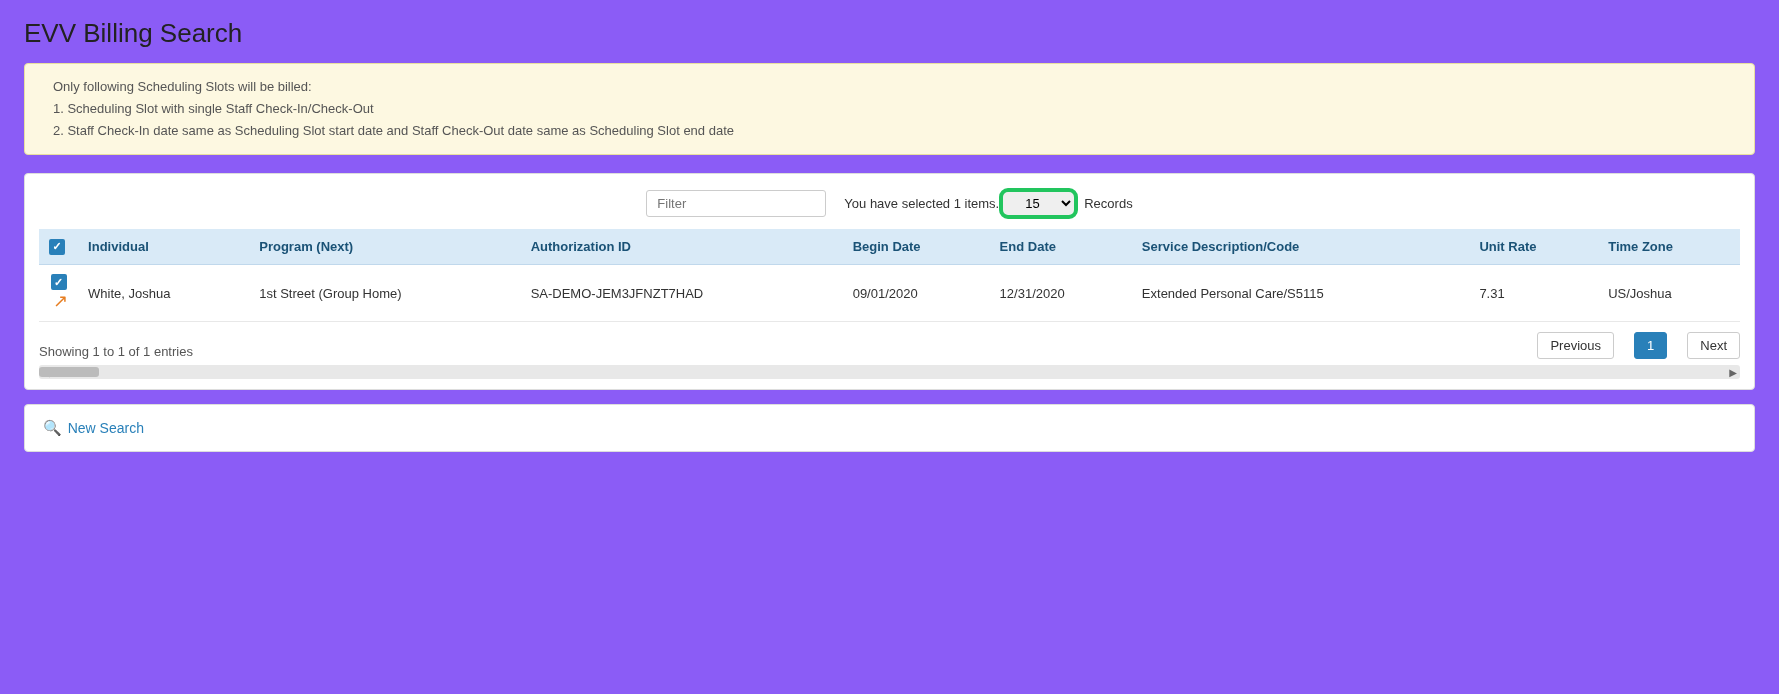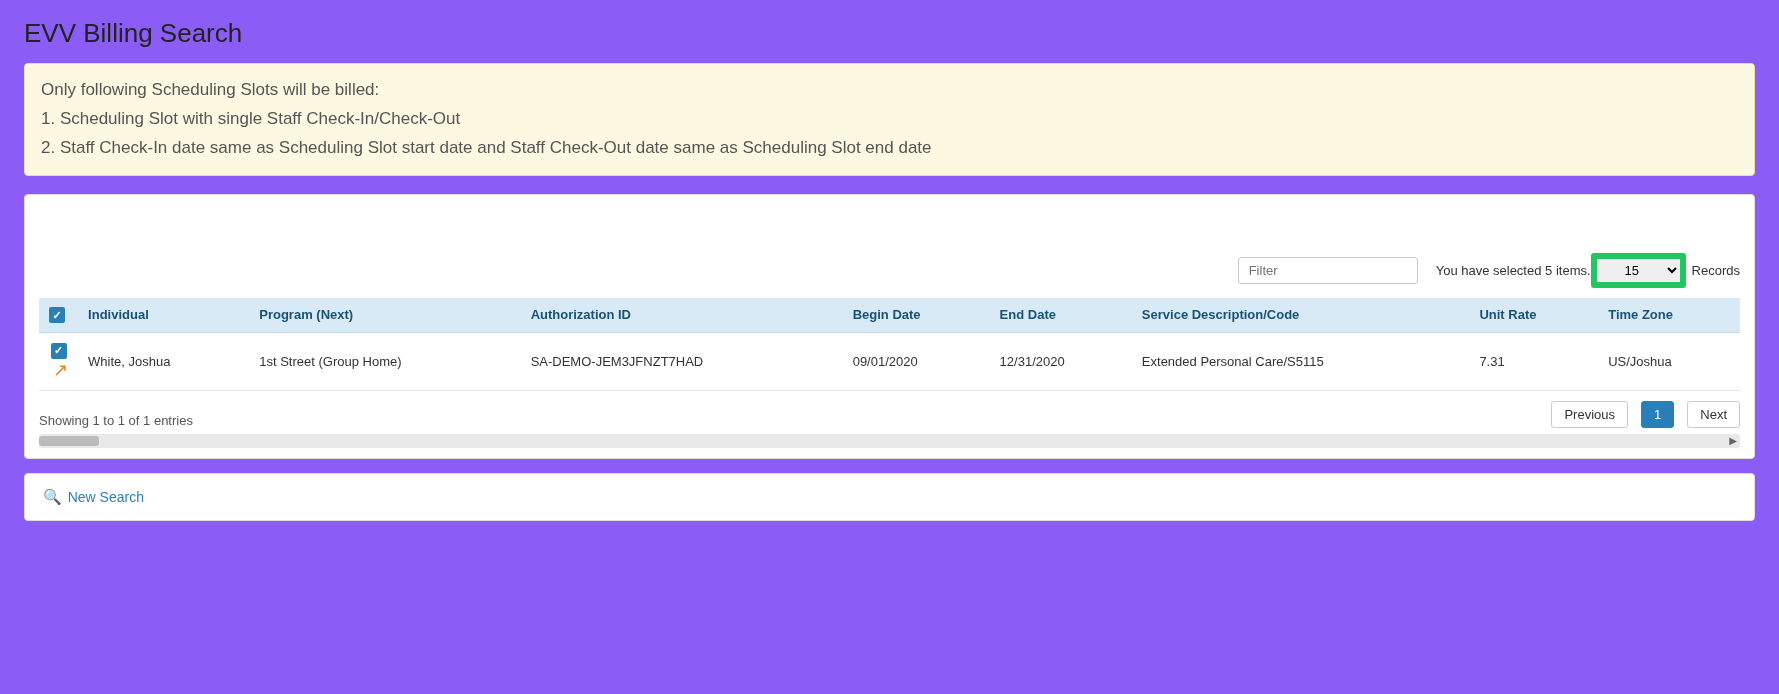--- a/index.html
+++ b/index.html
@@ -17,39 +17,38 @@
     .page-title {
       font-size: 26px;
       font-weight: normal;
       color: #222;
       margin-bottom: 14px;
     }
     .info-box {
       background: #fdf8e1;
       border: 1px solid #e8dfa0;
       border-radius: 4px;
-      padding: 12px 16px;
+      padding: 12px 28px;
       margin-bottom: 18px;
       color: #555;
-      font-size: 17px;
+      font-size: 13px;
       line-height: 1.7;
     }
     .table-section {
       border: 1px solid #ddd;
       border-radius: 4px;
       background: #fff;
       padding: 14px 14px 10px 14px;
       margin-bottom: 14px;
     }
     .table-controls-top {
       display: flex;
       align-items: center;
-      justify-content: flex-end;
+      justify-content: center;
       margin-bottom: 10px;
-      margin-top: 44px;
     }
     .filter-input {
       border: 1px solid #ccc;
       border-radius: 3px;
       padding: 5px 10px;
       font-size: 13px;
       color: #999;
       width: 180px;
     }
     .selected-msg {
@@ -57,23 +56,23 @@
       color: #333;
       margin-left: 18px;
     }
     .records-control {
       display: flex;
       align-items: center;
       gap: 6px;
       font-size: 13px;
     }
     .records-select {
-      border: 6px solid #22c55e;
-      border-radius: 3px;
-      padding: 3px 24px;
+      border: 4px solid #22c55e;
+      border-radius: 9px;
+      padding: 3px 18px;
       font-size: 13px;
     }
     .data-table {
       width: 100%;
       border-collapse: collapse;
       font-size: 13px;
     }
     .data-table thead tr {
       background: #d9eaf7;
     }
@@ -134,21 +133,21 @@
       display: flex;
       align-items: flex-end;
       justify-content: space-between;
       margin-top: 10px;
       font-size: 13px;
       color: #555;
     }
     .pagination {
       display: flex;
       align-items: center;
-      gap: 13px;
+      gap: 20px;
     }
     .page-btn {
       border: 1px solid #ccc;
       background: #fff;
       padding: 5px 12px;
       border-radius: 3px;
       cursor: pointer;
       font-size: 13px;
       color: #333;
     }
@@ -247,21 +246,21 @@
     <span>Only following Scheduling Slots will be billed:</span><br>
     <span>1. Scheduling Slot with single Staff Check-In/Check-Out</span><br>
     <span>2. Staff Check-In date same as Scheduling Slot start date and Staff Check-Out date same as Scheduling Slot end date</span>
   </div>
 
   <div class="table-section">
 
     <div class="table-controls-top">
       <div class="top-controls-left">
         <input class="filter-input" type="text" placeholder="Filter" style="">
-        <span class="selected-msg">You have selected 5 items.</span>
+        <span class="selected-msg">You have selected 1 items.</span>
       </div>
       <div class="records-control">
         <select class="records-select">
           <option>15</option>
           <option>25</option>
           <option>50</option>
         </select>
         <span>Records</span>
       </div>
     </div>

